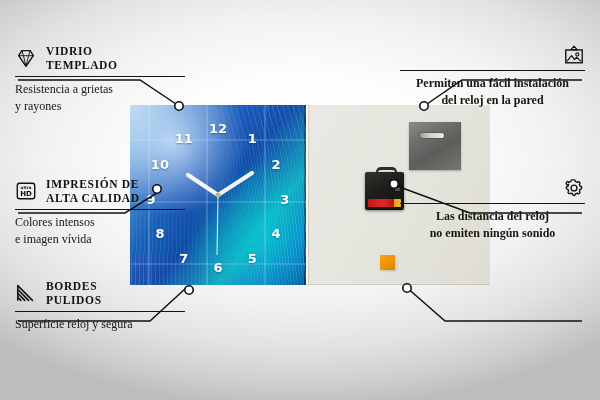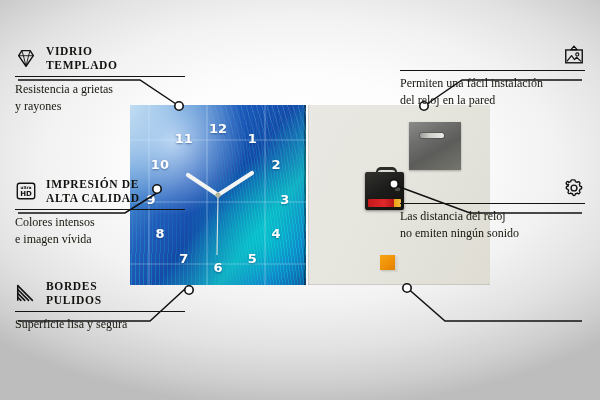--- a/index.html
+++ b/index.html
@@ -124,21 +124,21 @@
     font-family:"Liberation Serif", serif;font-weight:700;
     font-size:11.5px;line-height:1.22;letter-spacing:.65px;color:#12120f;
     text-transform:uppercase;white-space:pre-line;
   }
   .callout.right .ttl{text-align:right;}
   .rule{height:1px;background:#131310;margin:4px 0 3.5px;}
   .desc{
     font-family:"Liberation Serif", serif;font-size:12px;line-height:1.42;
     color:#17170f;white-space:pre-line;
   }
-  .callout.right .desc{text-align:left;}
+  .callout.right .desc{text-align:center;font-weight:bold;}
   .ico{width:22px;height:22px;flex:0 0 22px;display:block;}
 
   #wires{position:absolute;left:0;top:0;width:600px;height:400px;pointer-events:none;}
 </style>
 </head>
 <body>
 
 <div id="stage">
 
   <div id="product">
@@ -243,21 +243,21 @@
           <line x1="3" y1="4" x2="19" y2="20"></line>
           <line x1="3" y1="8.2" x2="14.8" y2="20"></line>
           <line x1="3" y1="12.4" x2="10.6" y2="20"></line>
           <line x1="3" y1="16.6" x2="6.4" y2="20"></line>
         </g>
       </svg>
       <div class="ttl">BORDES
 PULIDOS</div>
     </div>
     <div class="rule"></div>
-    <div class="desc">Superficie lisa y segura</div>
+    <div class="desc">Superficie reloj y segura</div>
   </div>
 
   <div class="callout right" style="right:15px;top:44px;width:185px;">
     <div class="head">
       <svg class="ico" viewBox="0 0 24 24">
         <path d="M12 2.2 8.6 6.2h6.8L12 2.2Z" fill="none" stroke="#111" stroke-width="1.3" stroke-linejoin="round"></path>
         <rect x="3" y="6.5" width="18" height="14" fill="none" stroke="#111" stroke-width="1.5"></rect>
         <circle cx="15.6" cy="11.4" r="1.7" fill="none" stroke="#111" stroke-width="1.2"></circle>
         <path d="M4.2 19 9.3 12.6 12.6 17l2.2-2.6 4.9 4.6" fill="none" stroke="#111" stroke-width="1.3" stroke-linejoin="round"></path>
       </svg>

